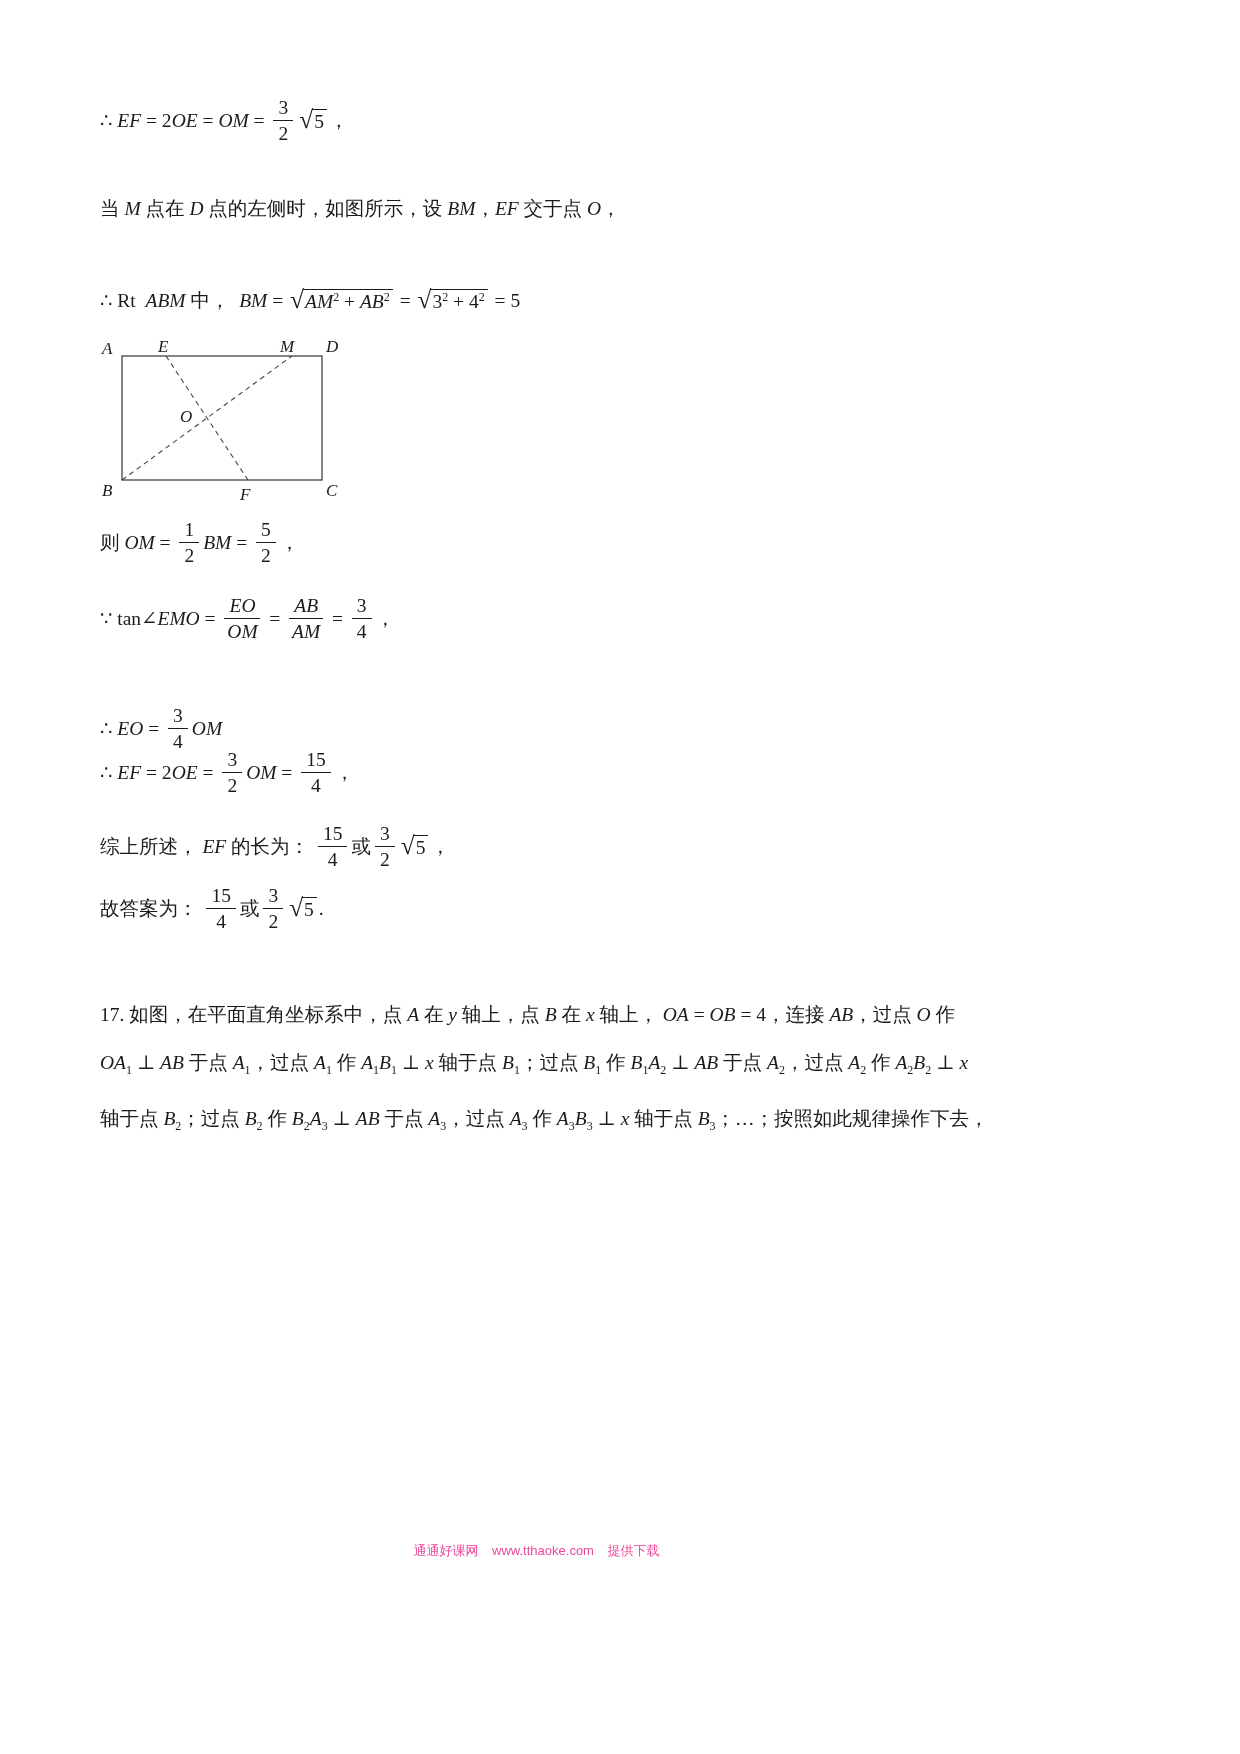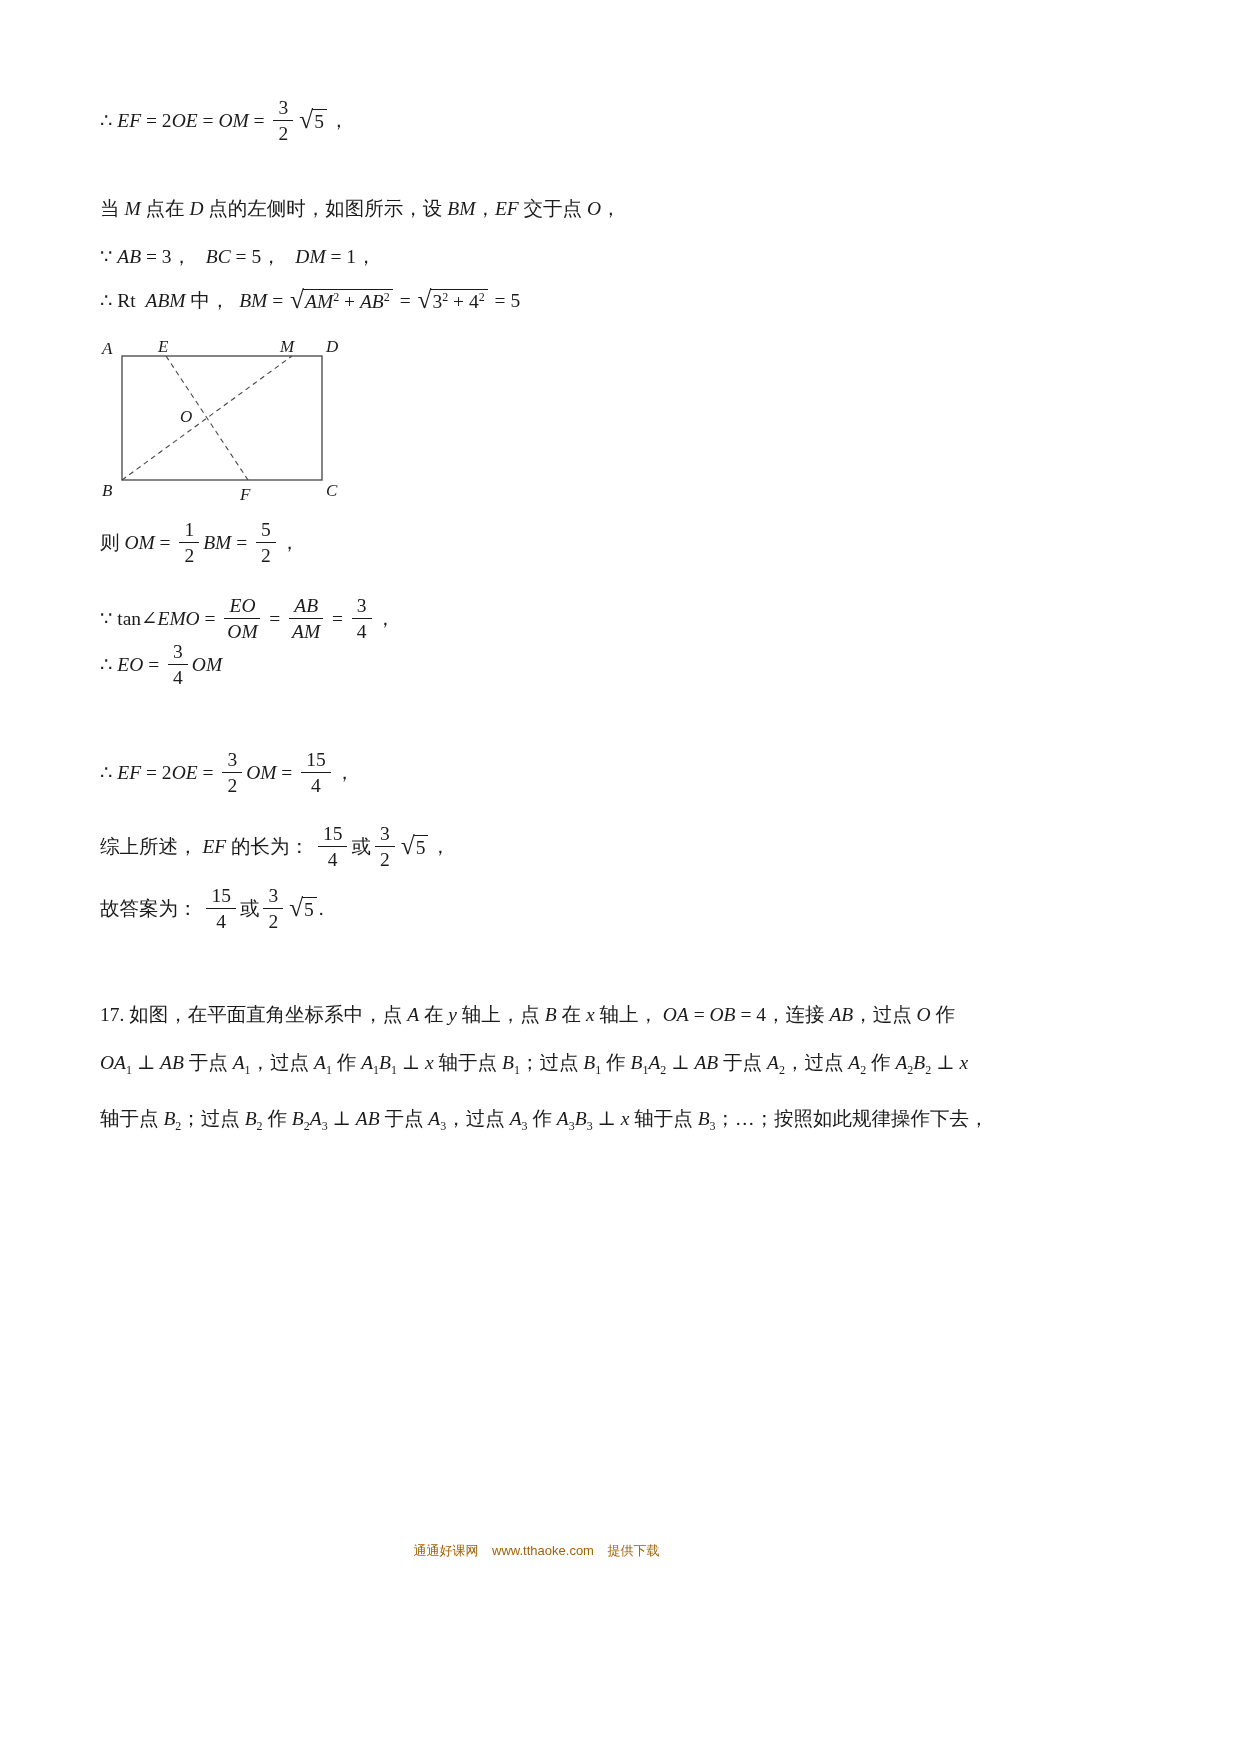--- a/index.html
+++ b/index.html
@@ -56,54 +56,53 @@
     font-family:"Liberation Serif","DejaVu Serif",serif;
     fill:#1b1b1b;
   }
   .footer {
     position:absolute;
     top:1542px;
     left:0;
     width:100%;
     text-align:center;
     font-size:13px;
-    color:#a16207;
+    color:#ec4899;
     font-family:"Liberation Sans","DejaVu Sans",sans-serif;
   }
   .footer span { margin:0 5px; }
 </style>
 </head>
 <body>
 
 <div class="page">
 
   <div class="line" style="top:98px"><span class="seg-text">∴ </span><span class="seg-math">EF</span><span class="seg-op"> = 2</span><span class="seg-math">OE</span><span class="seg-op"> = </span><span class="seg-math">OM</span><span class="seg-op"> = </span><span class="frac"><span class="fnum"><span class="seg-op">3</span></span><span class="fden"><span class="seg-op">2</span></span></span><span class="sqrt"><span class="radical-sign">√</span><span class="radicand"><span class="seg-op">5</span></span></span><span class="seg-text">，</span></div>
   <div class="line" style="top:196px"><span class="seg-text">当 </span><span class="seg-math">M</span><span class="seg-text"> 点在 </span><span class="seg-math">D</span><span class="seg-text"> 点的左侧时，如图所示，设 </span><span class="seg-math">BM</span><span class="seg-op">，</span><span class="seg-math">EF</span><span class="seg-text"> 交于点 </span><span class="seg-math">O</span><span class="seg-text">，</span></div>
-  <div class="line" style="top:244px"><span class="seg-text">∵ </span><span class="seg-math">AB</span><span class="seg-op"> = 3</span><span class="seg-text">，   </span><span class="seg-math">BC</span><span class="seg-op"> = 5</span><span class="seg-text">，   </span><span class="seg-math">DM</span><span class="seg-op"> = 1</span><span class="seg-text">，</span></div>
   <div class="line" style="top:288px"><span class="seg-text">∴ </span><span class="seg-op">Rt  </span><span class="seg-math">ABM</span><span class="seg-text"> 中，  </span><span class="seg-math">BM</span><span class="seg-op"> = </span><span class="sqrt"><span class="radical-sign">√</span><span class="radicand"><span class="seg-math">AM</span><span class="seg-sup">2</span><span class="seg-op"> + </span><span class="seg-math">AB</span><span class="seg-sup">2</span></span></span><span class="seg-op"> = </span><span class="sqrt"><span class="radical-sign">√</span><span class="radicand"><span class="seg-op">3</span><span class="seg-sup">2</span><span class="seg-op"> + 4</span><span class="seg-sup">2</span></span></span><span class="seg-op"> = 5</span></div>
 
   <div class="figure">
     <svg width="272" height="172" viewBox="0 0 272 172">
       <rect class="fig-rect" x="22" y="18" width="200" height="124"></rect>
       <line class="fig-dash" x1="22" y1="142" x2="192" y2="18"></line>
       <line class="fig-dash" x1="66" y1="18" x2="148" y2="142"></line>
       <text x="2" y="16">A</text>
       <text x="58" y="14">E</text>
       <text x="180" y="14">M</text>
       <text x="226" y="14">D</text>
       <text x="80" y="84">O</text>
       <text x="2" y="158">B</text>
       <text x="140" y="162">F</text>
       <text x="226" y="158">C</text>
     </svg>
   </div>
 
   <div class="line" style="top:520px"><span class="seg-text">则 </span><span class="seg-math">OM</span><span class="seg-op"> = </span><span class="frac"><span class="fnum"><span class="seg-op">1</span></span><span class="fden"><span class="seg-op">2</span></span></span><span class="seg-math">BM</span><span class="seg-op"> = </span><span class="frac"><span class="fnum"><span class="seg-op">5</span></span><span class="fden"><span class="seg-op">2</span></span></span><span class="seg-text">，</span></div>
   <div class="line" style="top:596px"><span class="seg-text">∵ </span><span class="seg-op">tan∠</span><span class="seg-math">EMO</span><span class="seg-op"> = </span><span class="frac"><span class="fnum"><span class="seg-math">EO</span></span><span class="fden"><span class="seg-math">OM</span></span></span><span class="seg-op"> = </span><span class="frac"><span class="fnum"><span class="seg-math">AB</span></span><span class="fden"><span class="seg-math">AM</span></span></span><span class="seg-op"> = </span><span class="frac"><span class="fnum"><span class="seg-op">3</span></span><span class="fden"><span class="seg-op">4</span></span></span><span class="seg-text">，</span></div>
-  <div class="line" style="top:642px"><span class="seg-text">∴ </span><span class="seg-math">EO</span><span class="seg-op"> = </span><span class="frac"><span class="fnum"><span class="seg-op">3</span></span><span class="fden"><span class="seg-op">4</span></span></span><span class="seg-math">OM</span></div>
+  <div class="line" style="top:706px"><span class="seg-text">∴ </span><span class="seg-math">EO</span><span class="seg-op"> = </span><span class="frac"><span class="fnum"><span class="seg-op">3</span></span><span class="fden"><span class="seg-op">4</span></span></span><span class="seg-math">OM</span></div>
   <div class="line" style="top:750px"><span class="seg-text">∴ </span><span class="seg-math">EF</span><span class="seg-op"> = 2</span><span class="seg-math">OE</span><span class="seg-op"> = </span><span class="frac"><span class="fnum"><span class="seg-op">3</span></span><span class="fden"><span class="seg-op">2</span></span></span><span class="seg-math">OM</span><span class="seg-op"> = </span><span class="frac"><span class="fnum"><span class="seg-op">15</span></span><span class="fden"><span class="seg-op">4</span></span></span><span class="seg-text">，</span></div>
   <div class="line" style="top:824px"><span class="seg-text">综上所述， </span><span class="seg-math">EF</span><span class="seg-text"> 的长为： </span><span class="frac"><span class="fnum"><span class="seg-op">15</span></span><span class="fden"><span class="seg-op">4</span></span></span><span class="seg-text">或</span><span class="frac"><span class="fnum"><span class="seg-op">3</span></span><span class="fden"><span class="seg-op">2</span></span></span><span class="sqrt"><span class="radical-sign">√</span><span class="radicand"><span class="seg-op">5</span></span></span><span class="seg-text">，</span></div>
   <div class="line" style="top:886px"><span class="seg-text">故答案为： </span><span class="frac"><span class="fnum"><span class="seg-op">15</span></span><span class="fden"><span class="seg-op">4</span></span></span><span class="seg-text">或</span><span class="frac"><span class="fnum"><span class="seg-op">3</span></span><span class="fden"><span class="seg-op">2</span></span></span><span class="sqrt"><span class="radical-sign">√</span><span class="radicand"><span class="seg-op">5</span></span></span><span class="seg-text">.</span></div>
 
   <div class="line" style="top:1002px"><span class="seg-text">17. 如图，在平面直角坐标系中，点 </span><span class="seg-math">A</span><span class="seg-text"> 在 </span><span class="seg-math">y</span><span class="seg-text"> 轴上，点 </span><span class="seg-math">B</span><span class="seg-text"> 在 </span><span class="seg-math">x</span><span class="seg-text"> 轴上， </span><span class="seg-math">OA</span><span class="seg-op"> = </span><span class="seg-math">OB</span><span class="seg-op"> = 4</span><span class="seg-text">，连接 </span><span class="seg-math">AB</span><span class="seg-text">，过点 </span><span class="seg-math">O</span><span class="seg-text"> 作</span></div>
   <div class="line" style="top:1050px"><span class="seg-math">OA</span><span class="seg-sub">1</span><span class="seg-op"> ⊥ </span><span class="seg-math">AB</span><span class="seg-text"> 于点 </span><span class="seg-math">A</span><span class="seg-sub">1</span><span class="seg-text">，过点 </span><span class="seg-math">A</span><span class="seg-sub">1</span><span class="seg-text"> 作 </span><span class="seg-math">A</span><span class="seg-sub">1</span><span class="seg-math">B</span><span class="seg-sub">1</span><span class="seg-op"> ⊥ </span><span class="seg-math">x</span><span class="seg-text"> 轴于点 </span><span class="seg-math">B</span><span class="seg-sub">1</span><span class="seg-text">；过点 </span><span class="seg-math">B</span><span class="seg-sub">1</span><span class="seg-text"> 作 </span><span class="seg-math">B</span><span class="seg-sub">1</span><span class="seg-math">A</span><span class="seg-sub">2</span><span class="seg-op"> ⊥ </span><span class="seg-math">AB</span><span class="seg-text"> 于点 </span><span class="seg-math">A</span><span class="seg-sub">2</span><span class="seg-text">，过点 </span><span class="seg-math">A</span><span class="seg-sub">2</span><span class="seg-text"> 作 </span><span class="seg-math">A</span><span class="seg-sub">2</span><span class="seg-math">B</span><span class="seg-sub">2</span><span class="seg-op"> ⊥ </span><span class="seg-math">x</span></div>
   <div class="line" style="top:1106px"><span class="seg-text">轴于点 </span><span class="seg-math">B</span><span class="seg-sub">2</span><span class="seg-text">；过点 </span><span class="seg-math">B</span><span class="seg-sub">2</span><span class="seg-text"> 作 </span><span class="seg-math">B</span><span class="seg-sub">2</span><span class="seg-math">A</span><span class="seg-sub">3</span><span class="seg-op"> ⊥ </span><span class="seg-math">AB</span><span class="seg-text"> 于点 </span><span class="seg-math">A</span><span class="seg-sub">3</span><span class="seg-text">，过点 </span><span class="seg-math">A</span><span class="seg-sub">3</span><span class="seg-text"> 作 </span><span class="seg-math">A</span><span class="seg-sub">3</span><span class="seg-math">B</span><span class="seg-sub">3</span><span class="seg-op"> ⊥ </span><span class="seg-math">x</span><span class="seg-text"> 轴于点 </span><span class="seg-math">B</span><span class="seg-sub">3</span><span class="seg-text">；…；按照如此规律操作下去，</span></div>
 
   <div class="footer">
     <span>通通好课网</span>

